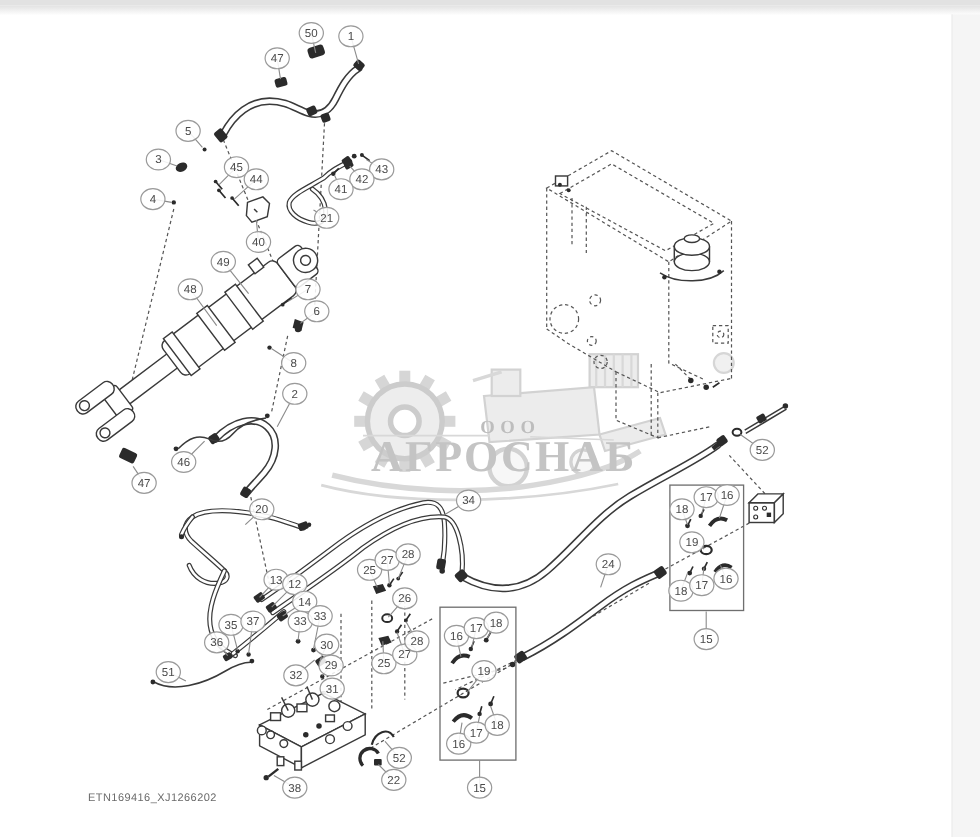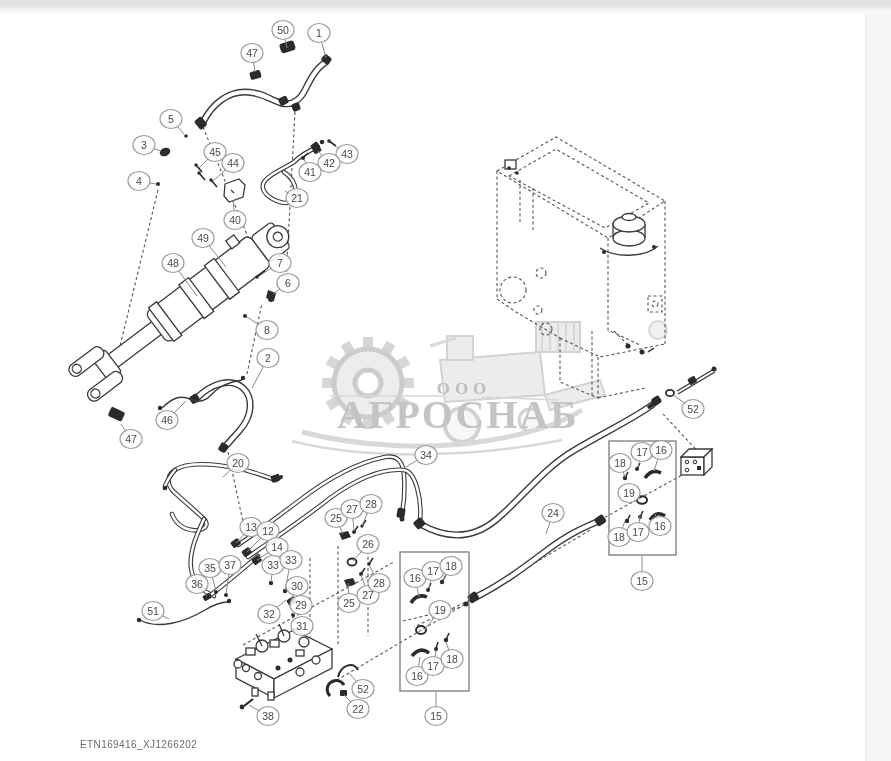--- a/index.html
+++ b/index.html
@@ -28,21 +28,21 @@
   .kitbox{fill:none;stroke:#6f6f6f;stroke-width:1.2;}
   .leader{stroke:#8a8a8a;stroke-width:1;}
   .bubble{fill:rgba(255,255,255,0.88);stroke:#9a9a9a;stroke-width:1.1;}
   .bubble-num{font:10.5px "Liberation Sans",sans-serif;fill:#4a4a4a;text-anchor:middle;}
 
   .wm-line{stroke:#d8d8d8;fill:none;}
   .wm-shape{stroke:#d2d2d2;fill:#ececec;}
   .wm-prefix{font:bold 17px "Liberation Serif",serif;fill:#bdbdbd;letter-spacing:5px;text-anchor:middle;}
   .wm-name{font:bold 40px "Liberation Serif",serif;fill:#c4c4c4;letter-spacing:2px;text-anchor:middle;}
 
-  .footer-code{position:absolute;left:80px;top:739px;font:10px "Liberation Sans",sans-serif;
+  .footer-code{position:absolute;left:80px;top:720px;font:10px "Liberation Sans",sans-serif;
     color:#6a6a6a;letter-spacing:.4px;}
 </style>
 </head>
 <body>
 
 <div class="top-strip"></div>
 <div class="top-fade"></div>
 <div class="right-strip"></div>
 
 <div class="stage">

